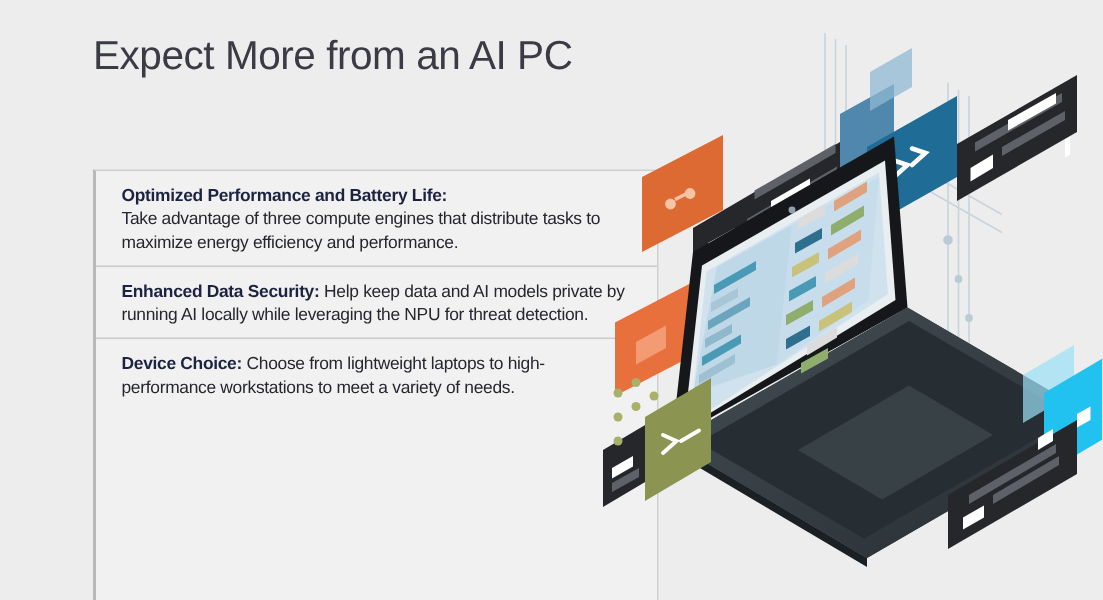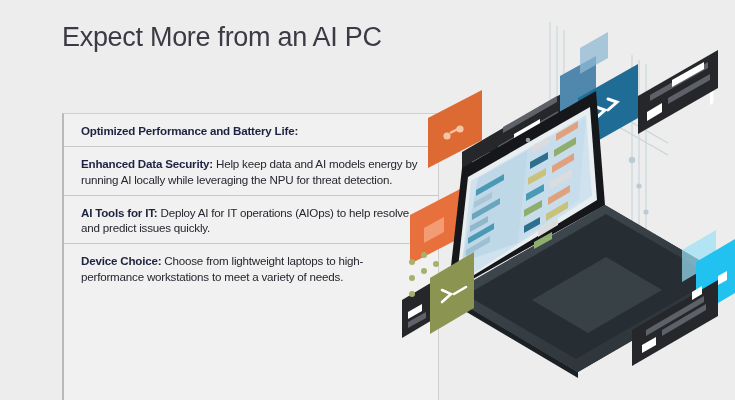--- a/index.html
+++ b/index.html
@@ -75,36 +75,31 @@
 <div id="slide">
 
   <div class="title">Expect More from an AI PC</div>
 
 
   <div class="panel">
 
     <div class="bullet">
       <p>
         <span class="lead">Optimized Performance and Battery Life:</span><br>
+        <span>Take advantage of three compute engines that distribute tasks to maximize energy efficiency and performance.</span>
       </p>
     </div>
 
     <div class="bullet">
       <p>
         <span class="lead">Enhanced Data Security:</span>
-        <span>Help keep data and AI models energy by running AI locally while leveraging the NPU for threat detection.</span>
+        <span>Help keep data and AI models private by running AI locally while leveraging the NPU for threat detection.</span>
       </p>
     </div>
 
-    <div class="bullet">
-      <p>
-        <span class="lead">AI Tools for IT:</span>
-        <span>Deploy AI for IT operations (AIOps) to help resolve and predict issues quickly.</span>
-      </p>
-    </div>
 
     <div class="bullet">
       <p>
         <span class="lead">Device Choice:</span>
         <span>Choose from lightweight laptops to high-performance workstations to meet a variety of needs.</span>
       </p>
     </div>
 
   </div>
 

